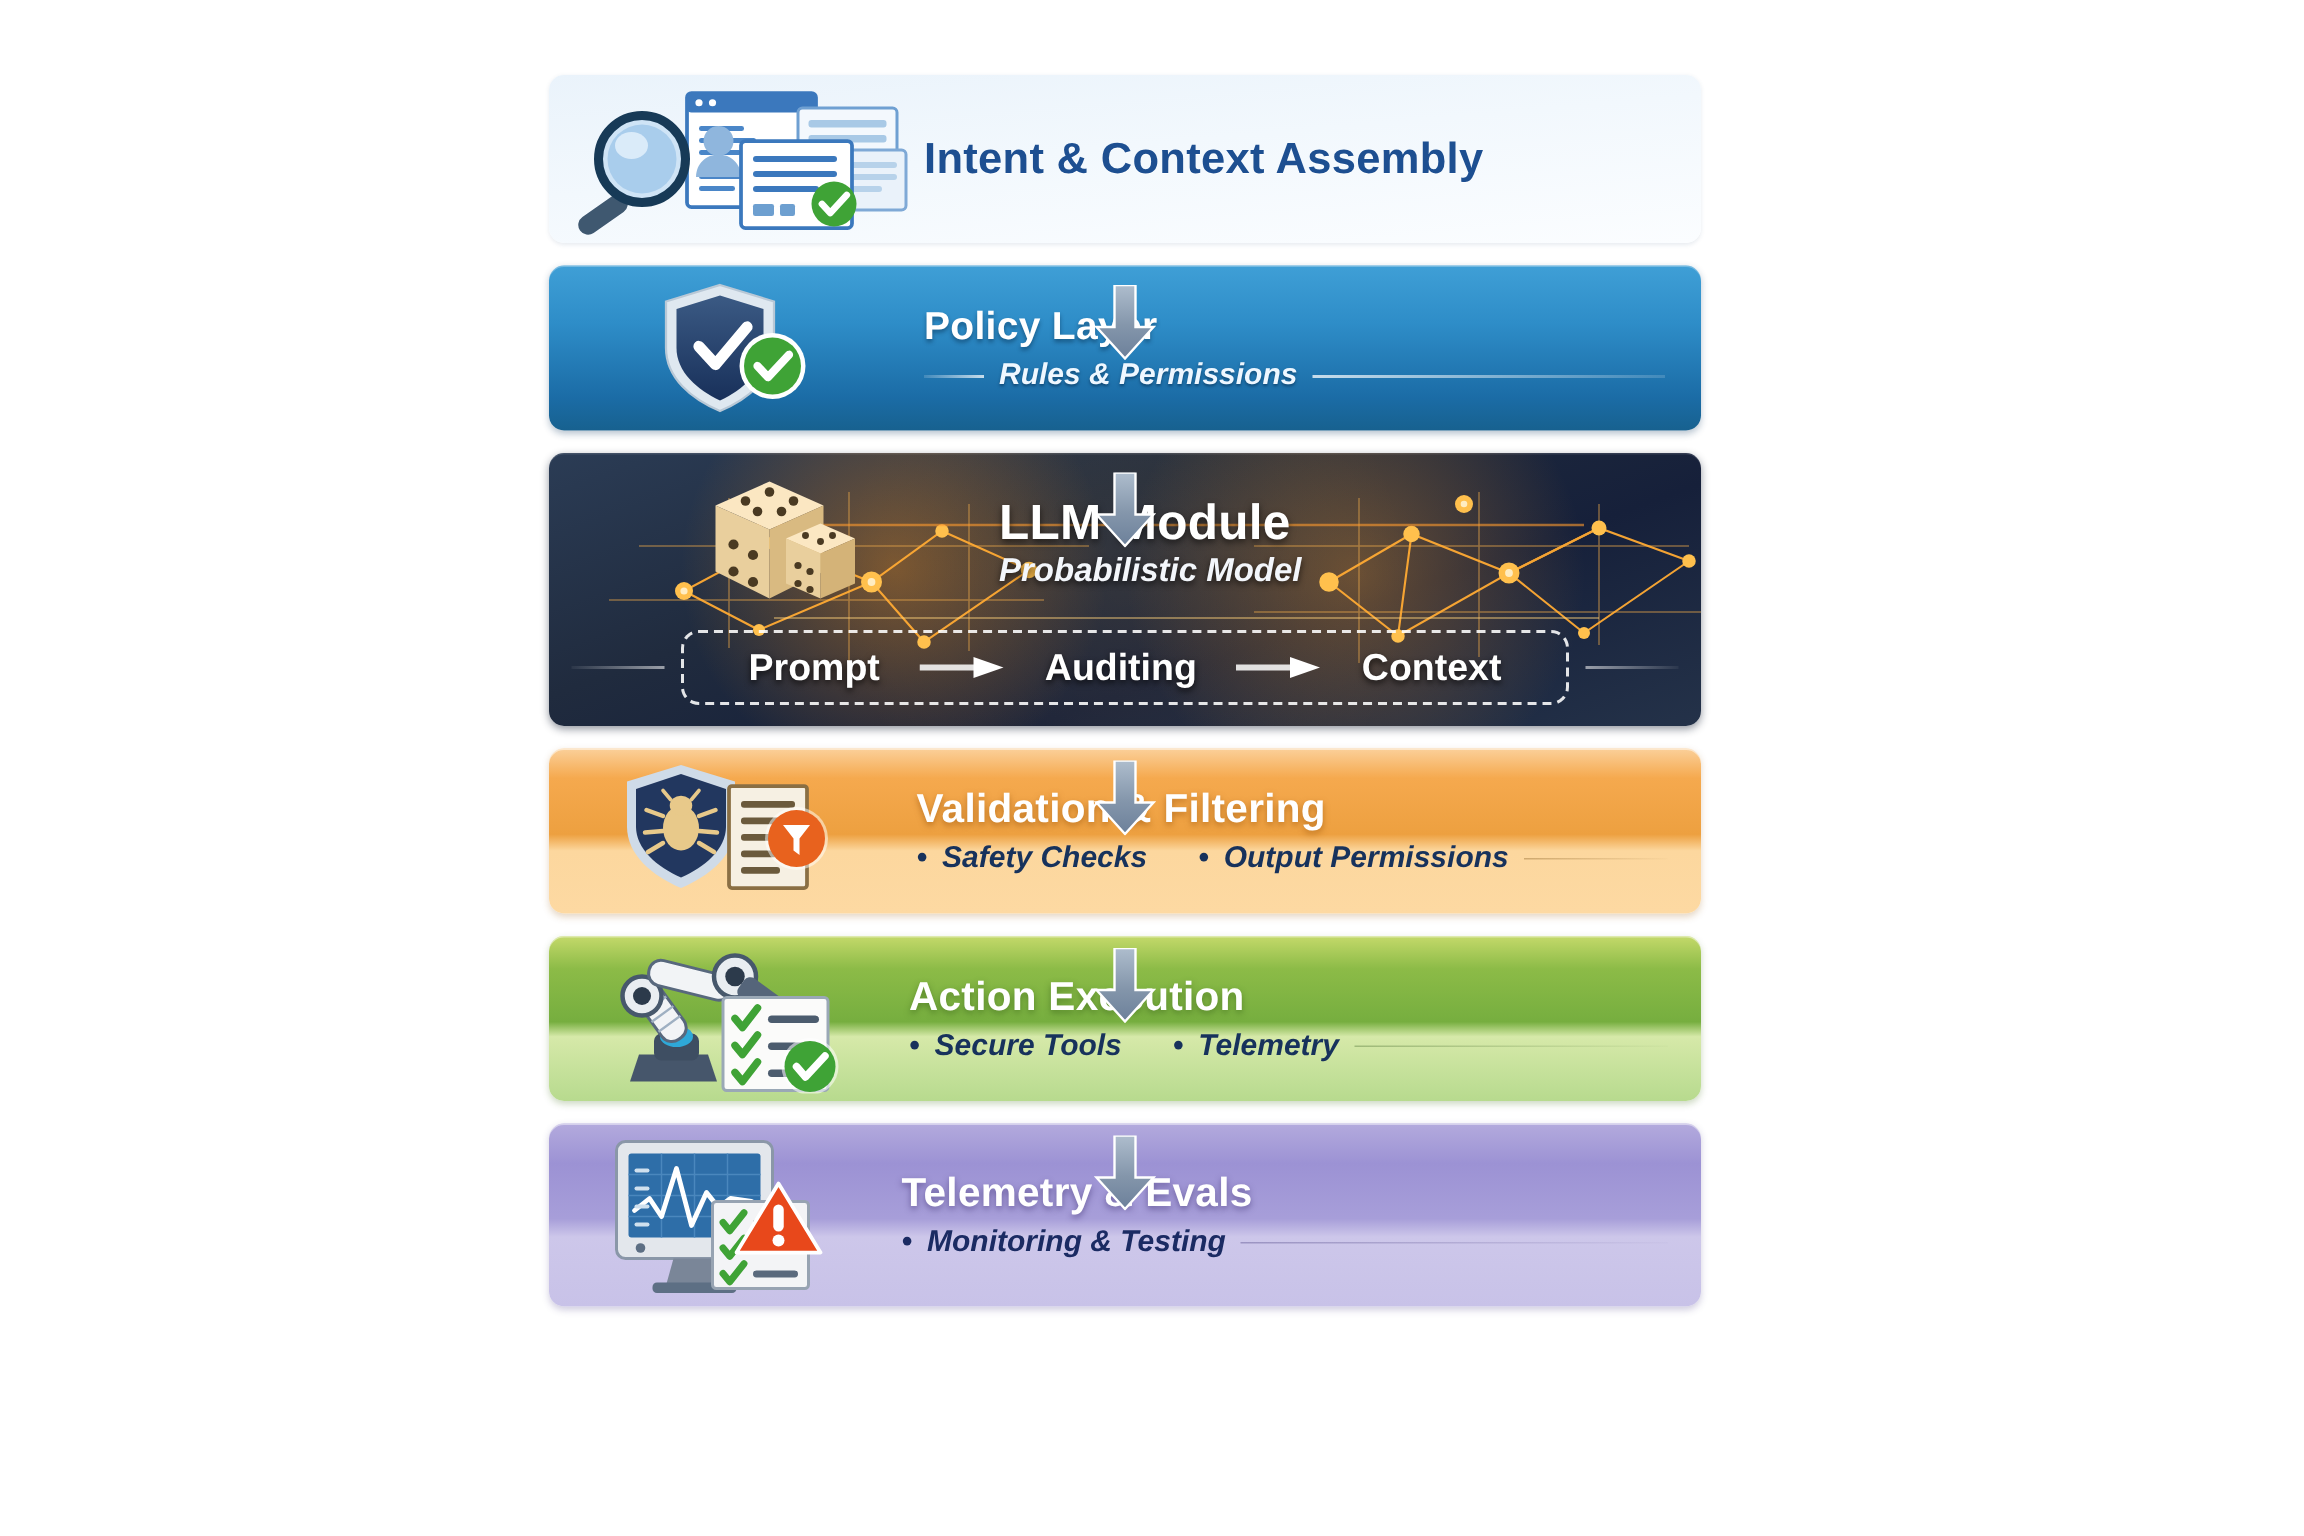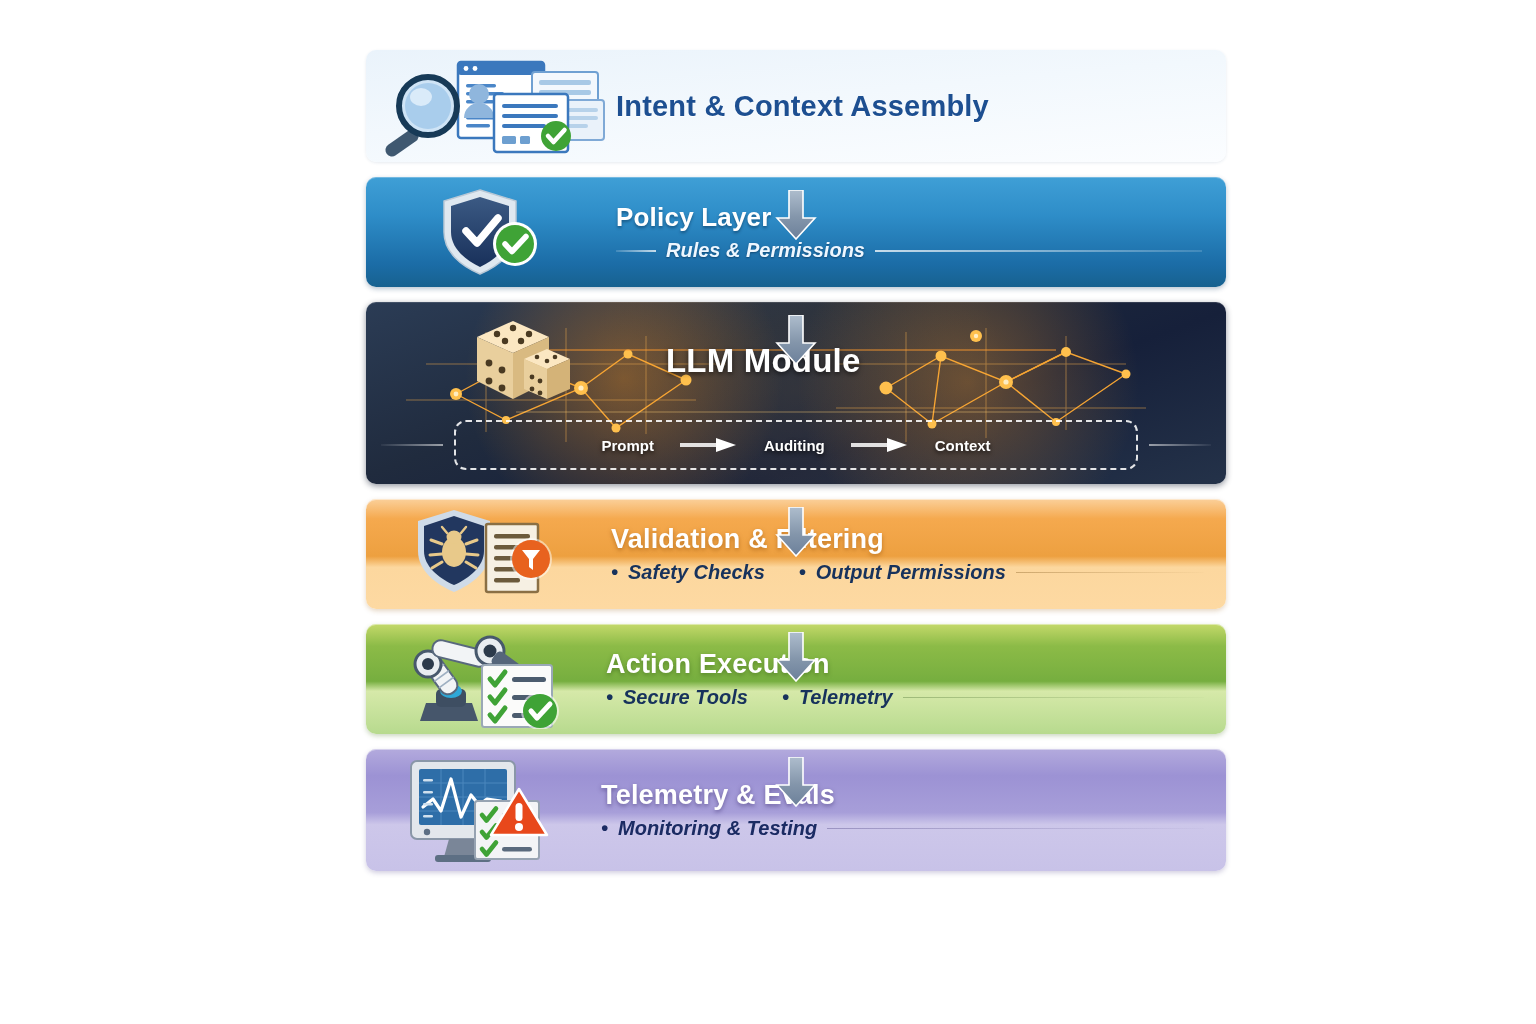--- a/index.html
+++ b/index.html
@@ -7,21 +7,21 @@
     width: 1536px; height: 1024px;
     background: #ffffff;
     font-family: "Liberation Sans", sans-serif;
     overflow: hidden;
   }
   #stage { position: relative; width: 1536px; height: 1024px; background:#fff; }
 
   .stack {
     position: absolute;
     left: 366px; top: 50px;
-    width: 860px;
+    width: 768px;
   }
 
   
   .band {
     position: relative;
     border-radius: 10px;
     overflow: hidden;
     display: flex;
     align-items: center;
   }
@@ -111,21 +111,21 @@
     margin: 0 88px 0 88px;
     height: 50px;
     border: 2px dashed rgba(255,255,255,.88);
     border-radius: 12px;
     display: flex;
     align-items: center;
     justify-content: center;
     gap: 26px;
   }
   .pipe-step {
-    color: #fff; font-weight: bold; font-size: 15px;
+    color: #fff; font-weight: bold; font-size: 25px;
     text-shadow: 0 2px 4px rgba(0,0,0,.7);
   }
   .pipe-arrow { width: 58px; height: 16px; position: relative; }
   .pipe-line-l, .pipe-line-r {
     position:absolute; top:calc(50% - 1px);
     width: 62px; height: 2px;
     background: linear-gradient(90deg, rgba(255,255,255,.55), rgba(255,255,255,.05));
   }
   .pipe-line-l { left: -75px; transform: scaleX(-1); }
   .pipe-line-r { right: -75px; }
@@ -352,20 +352,21 @@
               <circle cx="11" cy="30" r="2.4"></circle>
                   <circle cx="11" cy="42" r="2.4"></circle>
               <circle cx="19" cy="34" r="2.4"></circle>
                   <circle cx="19" cy="46" r="2.4"></circle>
             </g>
           </g>
         </svg>
       </div>
       <div class="text-zone">
         <div class="title">LLM Module</div>
+        <div class="sub">Probabilistic Model</div>
       </div>
     </div>
 
     <div class="pipeline">
       <span class="pipe-line-l"></span>
       <span class="pipe-step">Prompt</span>
       <span class="pipe-arrow">
         <svg width="58" height="16" viewBox="0 0 58 16">
           <path d="M0 8 H38" stroke="#fff" stroke-width="4" opacity=".85"></path>
           <path d="M36 1 L56 8 L36 15 Z" fill="#fff"></path>

